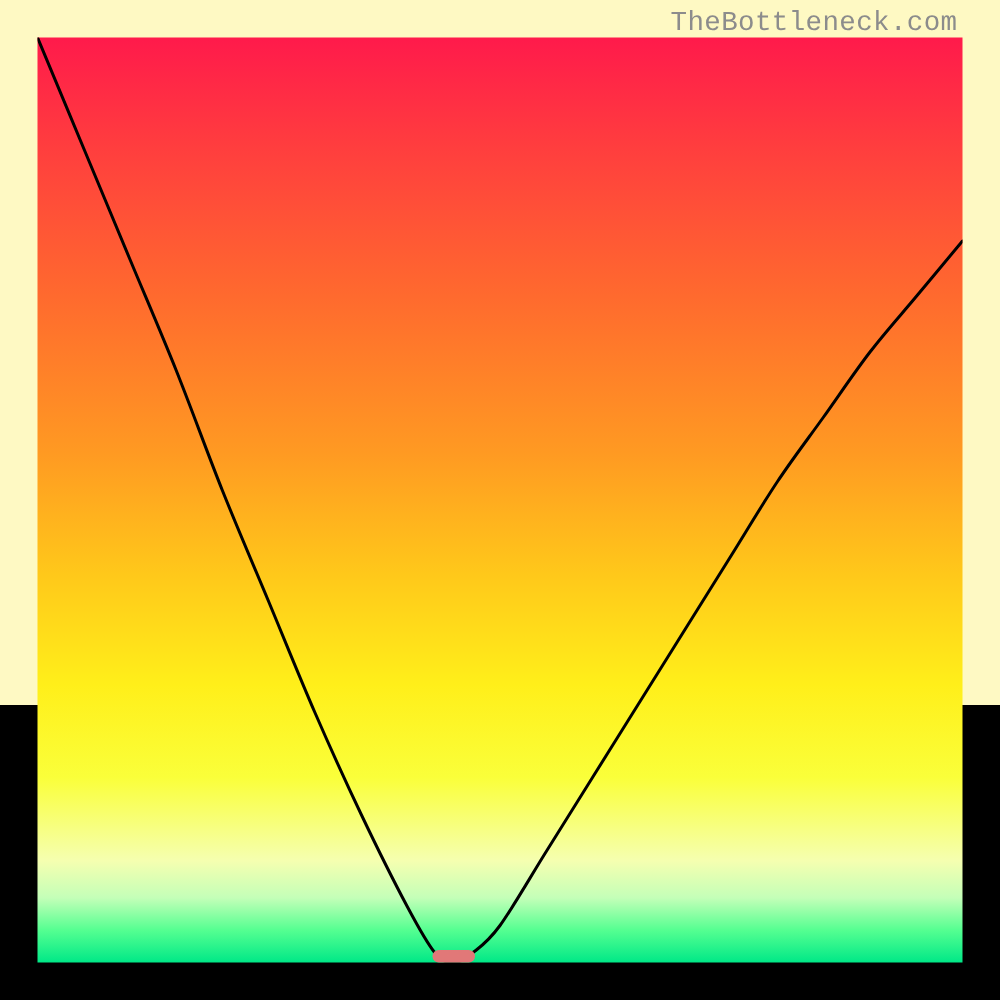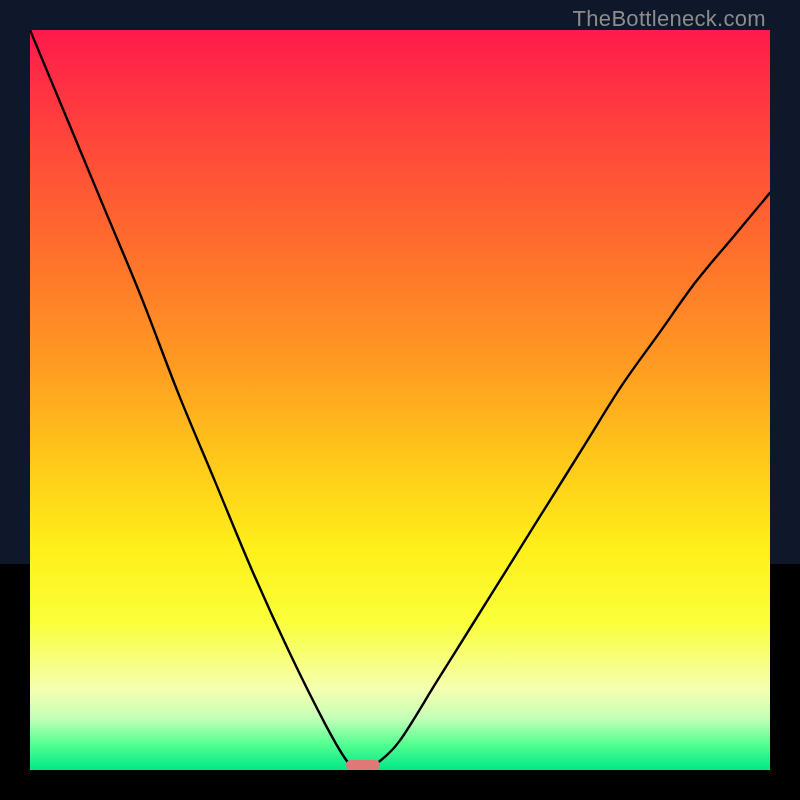--- a/index.html
+++ b/index.html
@@ -8,21 +8,22 @@
     width: 800px;
     height: 800px;
     overflow: hidden;
     background: #000;
     font-family: Arial, Helvetica, sans-serif;
   }
   .frame {
     position: relative;
     width: 800px;
     height: 564px;
-    background: #0f172a;
+    background: #fef9c3;
+    font-family: Liberation Mono, monospace;
   }
   .plot-area {
     position: absolute;
     left: 30px;
     top: 30px;
     width: 740px;
     height: 740px;
     background: linear-gradient(
       to bottom,
       #ff1a4b 0%,

